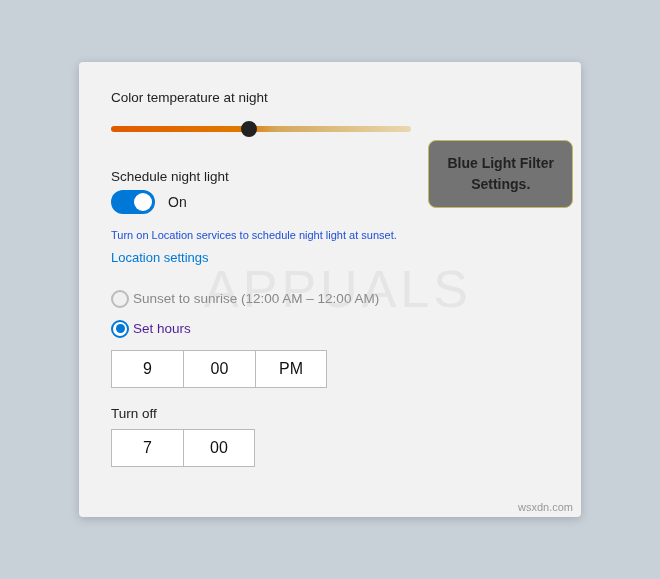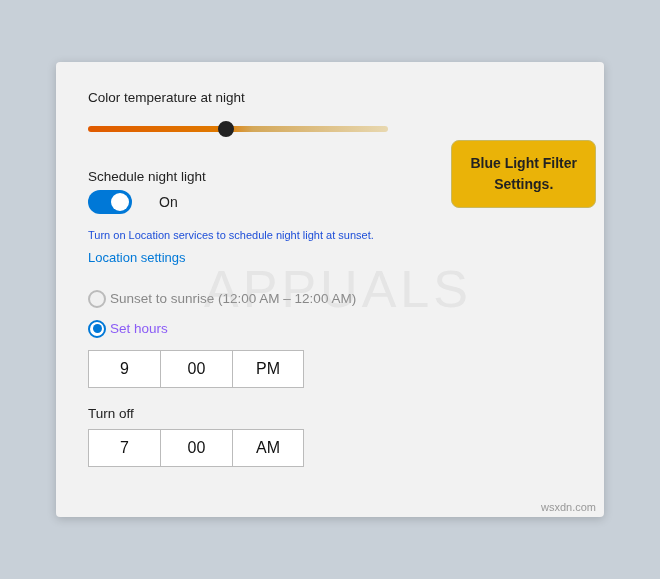--- a/index.html
+++ b/index.html
@@ -8,21 +8,21 @@
       background: #c8d0d8;
       display: flex;
       align-items: center;
       justify-content: center;
       min-height: 100vh;
       padding: 10px;
     }
     .window {
       background: #f2f2f2;
       border-radius: 4px;
-      width: 548px;
+      width: 502px;
       padding: 28px 32px 32px 32px;
       position: relative;
       box-shadow: 0 2px 10px rgba(0,0,0,0.18);
     }
 
     
     .slider-label {
       font-size: 13.5px;
       color: #222;
       margin-bottom: 12px;
@@ -52,21 +52,21 @@
       left: 46%;
       transform: translate(-50%, -50%);
       cursor: pointer;
     }
 
     
     .tooltip-box {
       position: absolute;
       top: 78px;
       right: 8px;
-      background: #eab308;
+      background: #737373;
       border: 1.5px solid #c8b860;
       border-radius: 8px;
       padding: 12px 18px;
       font-size: 14px;
       font-weight: 600;
       color: #222;
       text-align: center;
       line-height: 1.5;
       white-space: pre-line;
       z-index: 10;
@@ -80,21 +80,21 @@
       margin-bottom: 14px;
     }
     .schedule-night-label {
       font-size: 13.5px;
       color: #222;
       margin-bottom: 6px;
     }
     .toggle-row {
       display: flex;
       align-items: center;
-      gap: 27px;
+      gap: 13px;
       margin-bottom: 14px;
     }
     .toggle {
       width: 44px;
       height: 24px;
       background: #0078d7;
       border-radius: 12px;
       position: relative;
       cursor: pointer;
       flex-shrink: 0;
@@ -159,21 +159,21 @@
     }
     .radio-circle.disabled {
       border-color: #bbb;
       background: #f0f0f0;
     }
     .radio-text {
       font-size: 13.5px;
       color: #888;
     }
     .radio-text.active {
-      color: #8b5cf6;
+      color: #4c1d95;
       text-align: center;
     }
 
     
     .time-section {
       margin-top: 6px;
     }
     .time-section-label {
       font-size: 13.5px;
       color: #222;
@@ -278,21 +278,20 @@
       <div class="time-cell">PM</div>
     </div>
   </div>
 
   
   <div class="time-section">
     <div class="time-section-label">Turn off</div>
     <div class="time-input-row">
       <div class="time-cell">7</div>
       <div class="time-cell">00</div>
-      <div class="time-cell">AM</div>
     </div>
   </div>
 
   
   <div class="watermark">APPUALS</div>
 
   <div class="wsxdn-credit">wsxdn.com</div>
 </div>
 
 </body></html>

